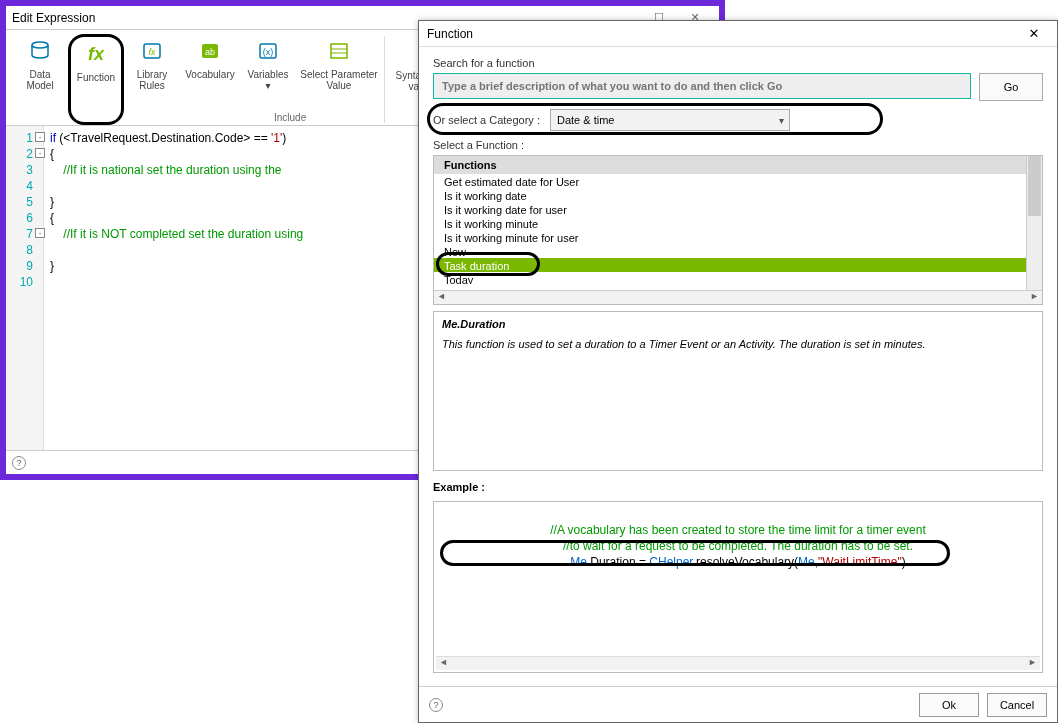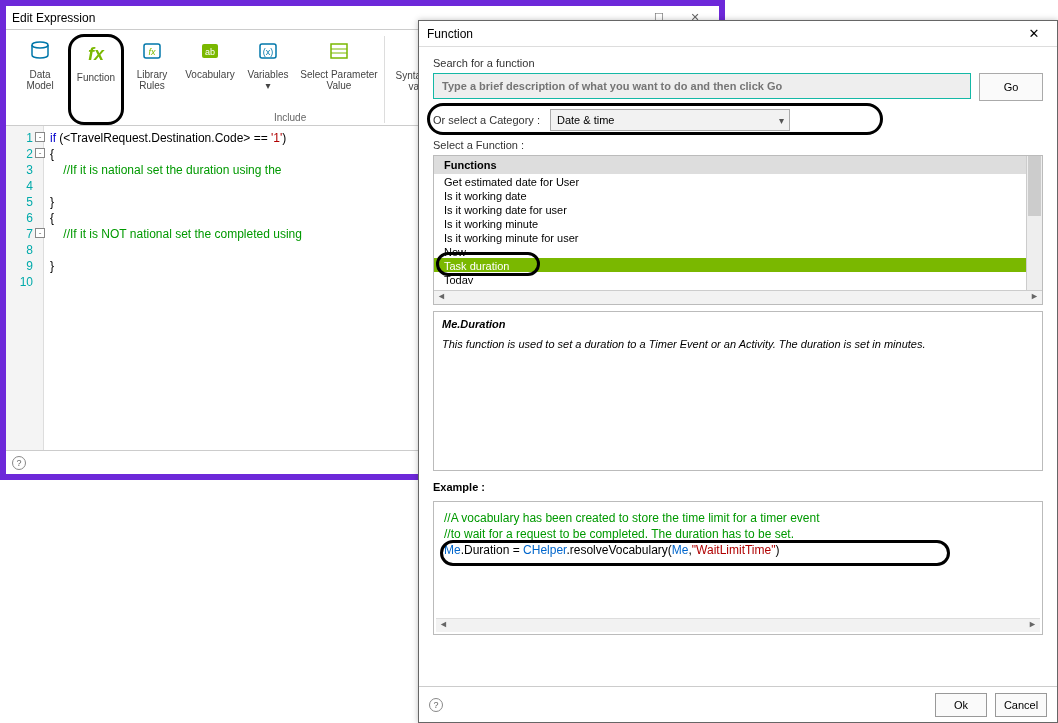--- a/index.html
+++ b/index.html
@@ -58,32 +58,32 @@
 .func-item.selected { background: #7ab800; color: #fff; position: relative; }
 .sel-highlight { position: absolute; left: 2px; top: -6px; width: 104px; height: 24px; border: 3px solid #000; border-radius: 14px; pointer-events: none; }
 .list-scroll { position: absolute; right: 0; top: 0; bottom: 14px; width: 16px; background: #eee; border-left: 1px solid #ccc; }
 .list-scroll .thumb { position: absolute; top: 0; left: 1px; right: 1px; height: 60px; background: #ccc; }
 .hscroll { position: absolute; left: 0; right: 0; bottom: 0; height: 14px; background: #f2f2f2; border-top: 1px solid #ccc; display: flex; justify-content: space-between; font-size: 9px; color: #666; padding: 0 3px; }
 
 .desc-box { border: 1px solid #bbb; height: 160px; padding: 6px 8px; font-size: 11px; margin-bottom: 10px; font-style: italic; }
 .desc-title { font-weight: bold; margin-bottom: 8px; }
 
 .example-label { font-size: 11px; font-weight: bold; margin-bottom: 8px; }
-.example-box { border: 1px solid #bbb; height: 134px; padding: 8px 10px; font-family: Consolas, monospace; font-size: 12px; overflow: hidden; position: relative; }
+.example-box { border: 1px solid #bbb; height: 172px; padding: 20px 10px; font-family: Consolas, monospace; font-size: 12px; overflow: hidden; position: relative; text-align: center; }
 .example-box .eline { white-space: pre; line-height: 16px; }
 .ex-blue { color: #0066cc; }
 .ex-black { color: #000; }
 .ex-red { color: #b00000; }
 .ex-green { color: #009900; }
 .ex-highlight { position: absolute; left: 6px; top: 38px; width: 510px; height: 26px; border: 3px solid #000; border-radius: 16px; pointer-events: none; }
 .example-hscroll { position: absolute; left: 2px; right: 2px; bottom: 2px; height: 14px; background: #f2f2f2; border-top: 1px solid #ddd; display: flex; justify-content: space-between; font-size: 9px; color: #666; padding: 0 3px; }
 
 .func-footer { height: 36px; border-top: 1px solid #ccc; display: flex; align-items: center; padding: 0 10px; gap: 8px; }
 .func-footer .spacer { flex: 1; }
-.dlg-btn { width: 52px; height: 24px; border: 1px solid #999; background: #fafafa; font-size: 11px; display: flex; align-items: center; justify-content: center; }
+.dlg-btn { width: 60px; height: 24px; border: 1px solid #999; background: #fafafa; font-size: 11px; display: flex; align-items: center; justify-content: center; }
 </style>
 </head>
 <body>
 
 <div class="edit-window">
   <div class="edit-titlebar">
     <span>Edit Expression</span>
     <span class="spacer"></span>
     <span class="win-btn">☐</span>
     <span class="win-btn">✕</span>
@@ -167,21 +167,21 @@
       <div class="ln"><span>9</span></div>
       <div class="ln"><span>10</span></div>
     </div>
     <div class="code">
       <div class="line"><span class="kw">if</span> (&lt;TravelRequest.Destination.Code&gt; == <span class="str">'1'</span>)</div>
       <div class="line">{</div>
       <div class="line">    <span class="cm">//If it is national set the duration using the </span></div>
       <div class="line"></div>
       <div class="line">}</div>
       <div class="line">{</div>
-      <div class="line">    <span class="cm">//If it is NOT national set the completed using </span></div>
+      <div class="line">    <span class="cm">//If it is NOT completed set the duration using </span></div>
       <div class="line"></div>
       <div class="line">}</div>
     </div>
   </div>
 
   <div class="edit-status">
     <span class="help-icon">?</span>
   </div>
 </div>
 

